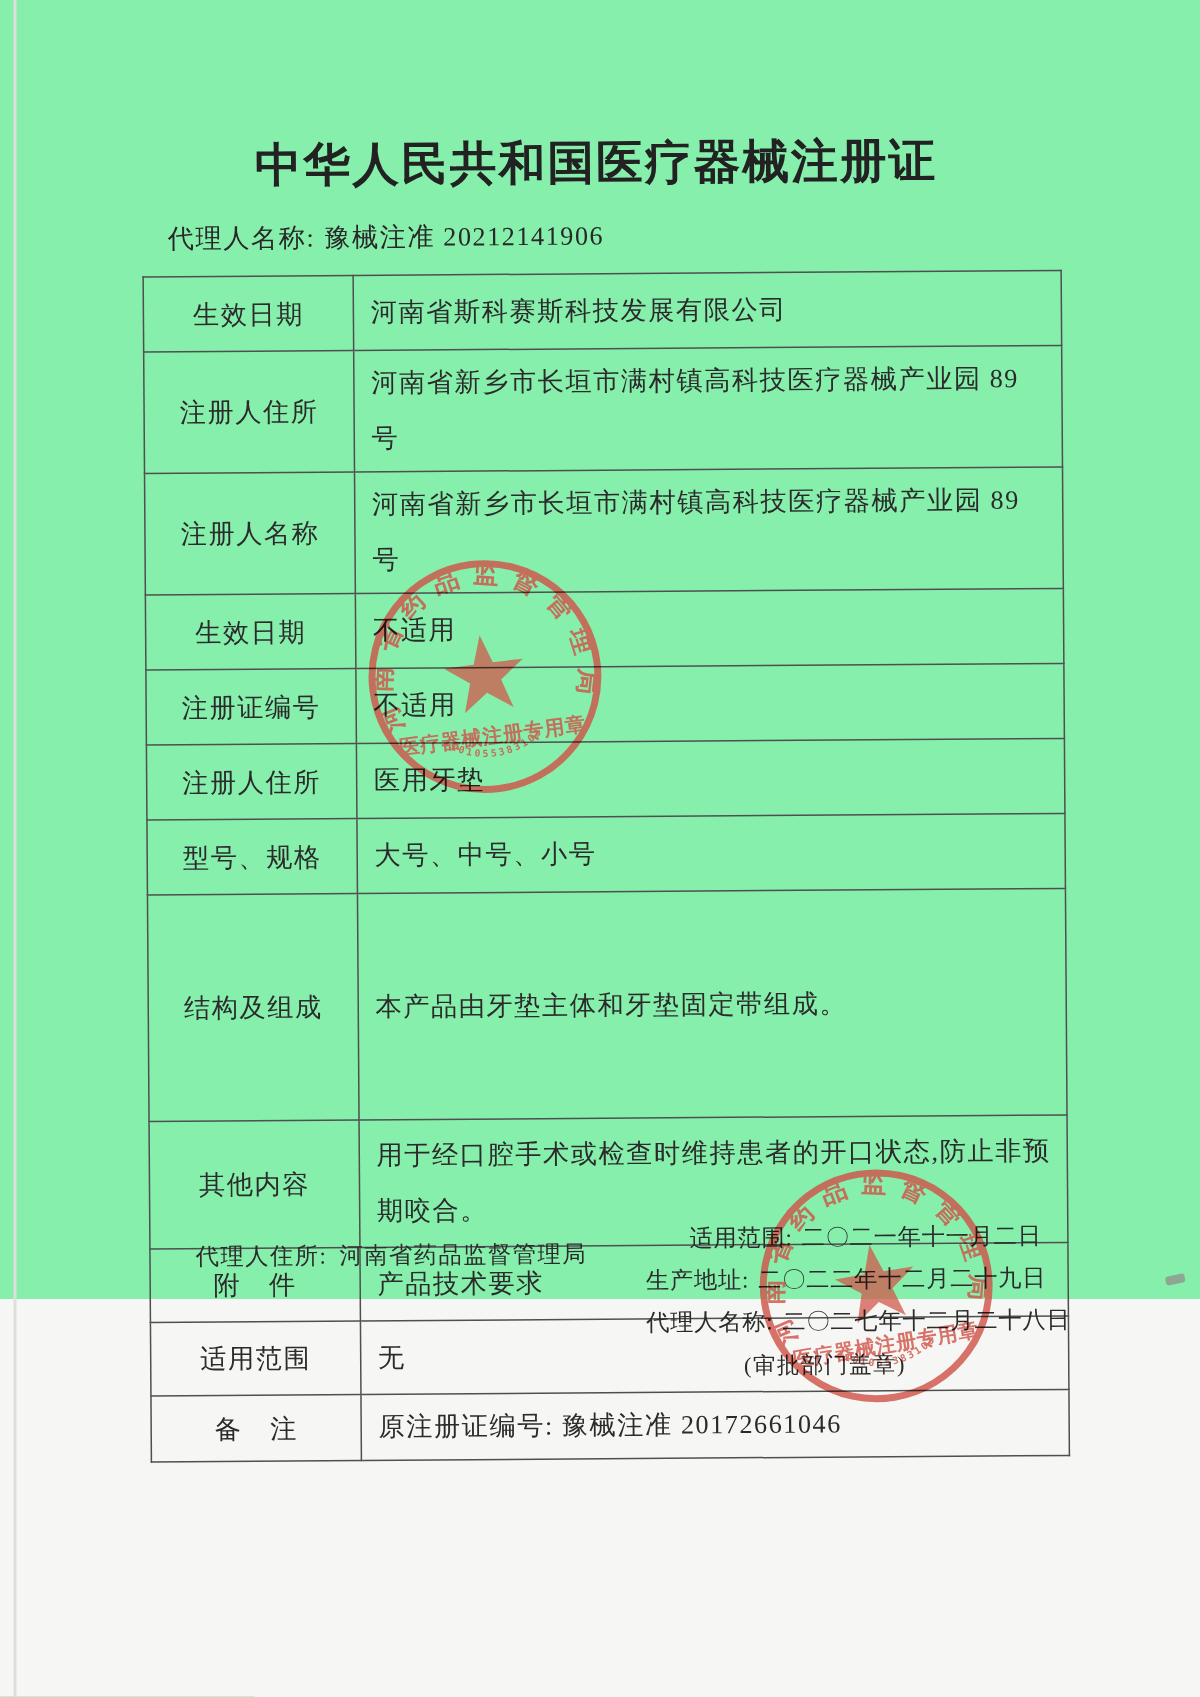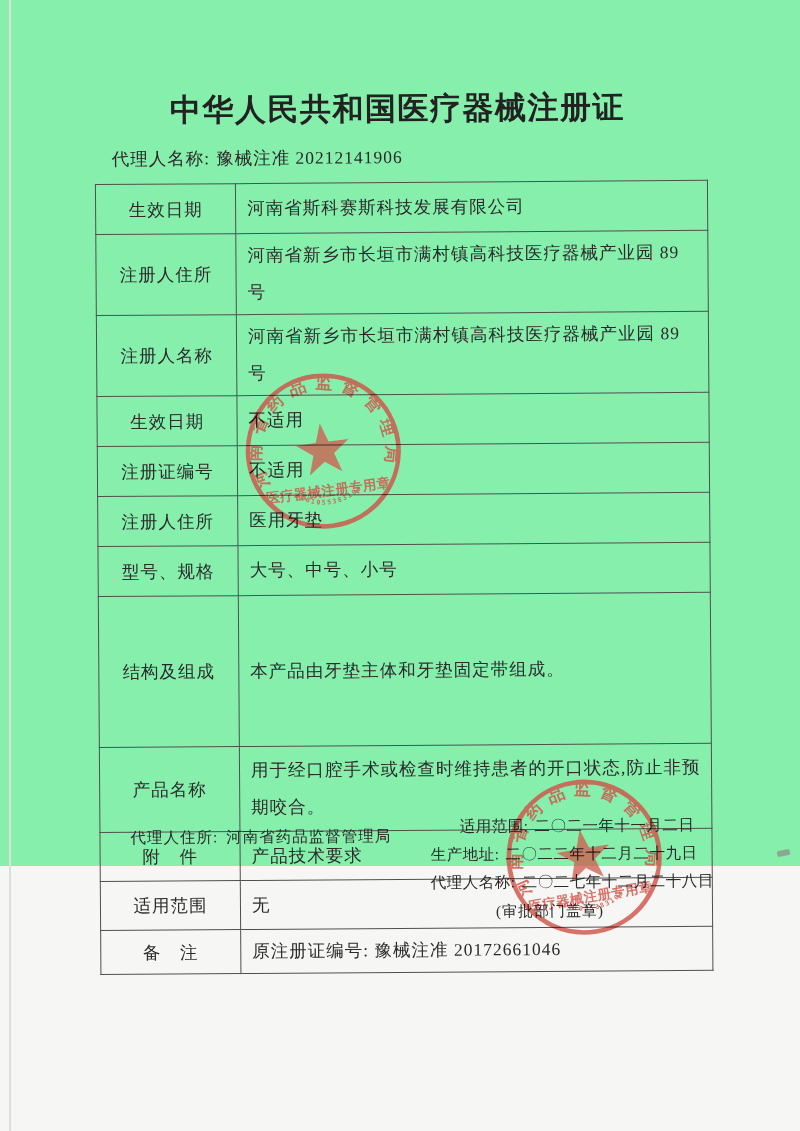--- a/index.html
+++ b/index.html
@@ -132,21 +132,21 @@
           </tr>
           <tr>
             <td class="c-label">型号、规格</td>
             <td class="c-value">大号、中号、小号</td>
           </tr>
           <tr>
             <td class="c-label">结构及组成</td>
             <td class="c-value">本产品由牙垫主体和牙垫固定带组成。</td>
           </tr>
           <tr>
-            <td class="c-label">产品名称</td>
+            <td class="c-label">其他内容</td>
             <td class="c-value">用于经口腔手术或检查时维持患者的开口状态,防止非预期咬合。</td>
           </tr>
           <tr>
             <td class="c-label">附　件</td>
             <td class="c-value">产品技术要求</td>
           </tr>
           <tr>
             <td class="c-label">适用范围</td>
             <td class="c-value">无</td>
           </tr>

